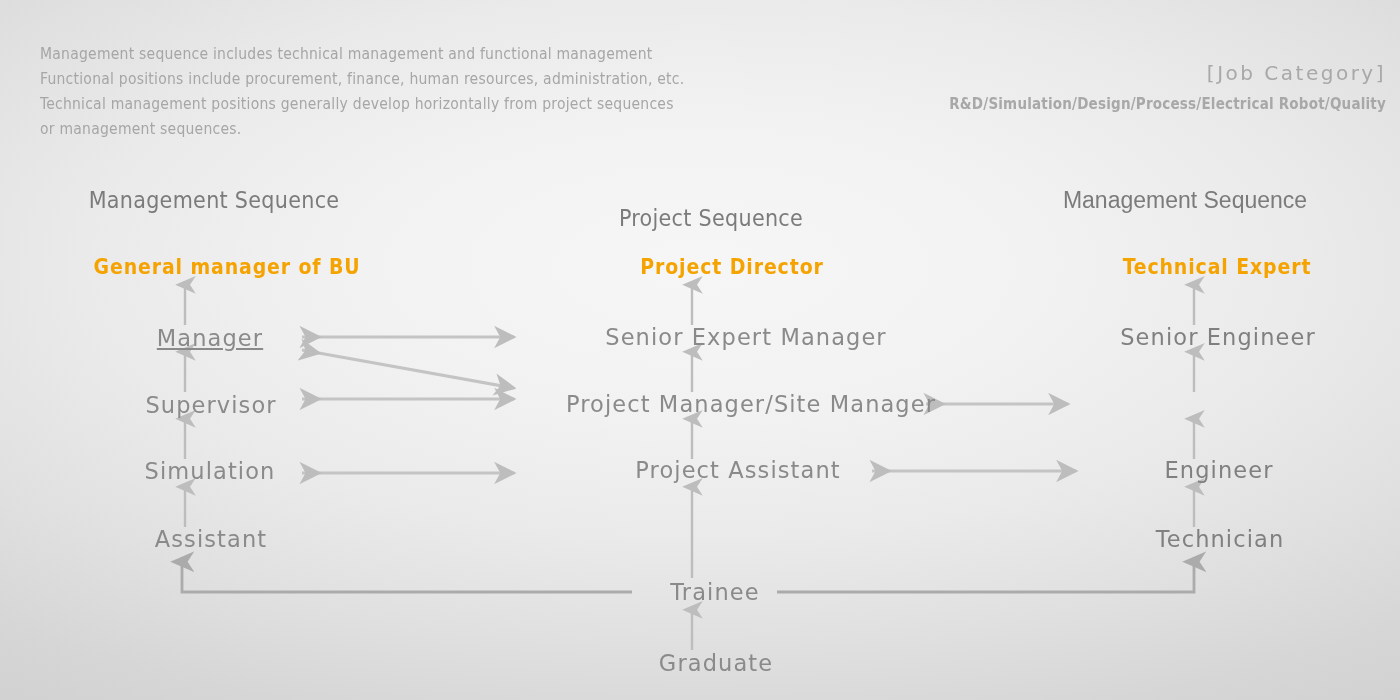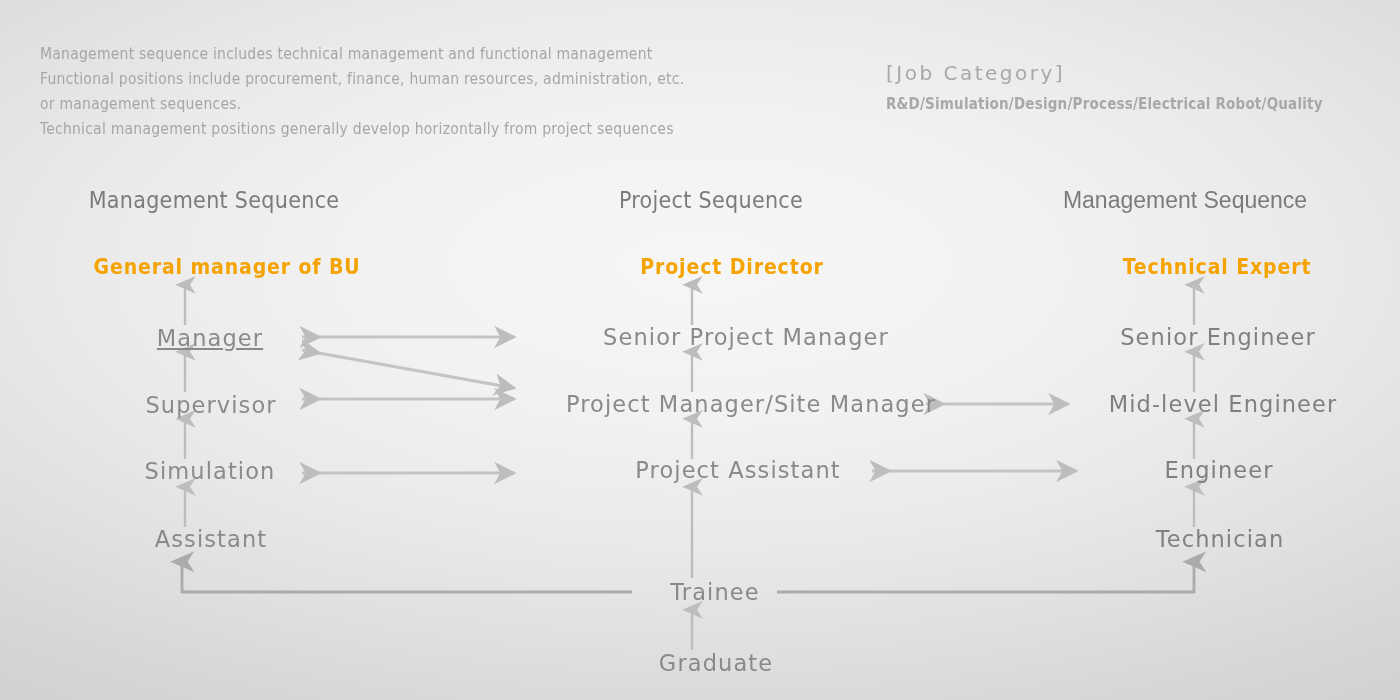--- a/index.html
+++ b/index.html
@@ -51,21 +51,21 @@
     white-space: nowrap;
   }
   .note div { white-space: nowrap; }
 
   
   .jobcat {
     position: absolute;
     right: 14px;
     top: 60px;
     width: 500px;
-    text-align: left;
+    text-align: right;
     color: #a8a8a8;
   }
   .jobcat-title {
     font-size: 20px;
     letter-spacing: 2.5px;
     line-height: 26px;
   }
   .jobcat-list {
     font-family: "DejaVu Sans Condensed", "DejaVu Sans", sans-serif;
     font-size: 15px;
@@ -173,45 +173,44 @@
 
     <g stroke="#ababab" stroke-width="2.8" fill="none">
       <path d="M632,592 L182,592 L182,562" marker-end="url(#ahUb)"></path>
       <path d="M777,592 L1194,592 L1194,562" marker-end="url(#ahUb)"></path>
     </g>
   </svg>
 
   <div class="note">
     <div>Management sequence includes technical management and functional management</div>
     <div>Functional positions include procurement, finance, human resources, administration, etc.</div>
+    <div>Technical management positions generally develop horizontally from project sequences</div>
     <div>or management sequences.</div>
-    <div>Technical management positions generally develop horizontally from project sequences</div>
   </div>
 
   <div class="jobcat">
     <div class="jobcat-title">[Job Category]</div>
     <div class="jobcat-list">R&amp;D/Simulation/Design/Process/Electrical Robot/Quality</div>
   </div>
 
   <div class="colhead cond" style="left:214px; top:182px;">Management Sequence</div>
-  <div class="colhead cond" style="left:711px; top:182px;">Project Sequence</div>
+  <div class="colhead cond" style="left:711px; top:200px;">Project Sequence</div>
   <div class="colhead wide" style="left:1185px; top:182px;">Management Sequence</div>
 
   <div class="node top" style="left:203px; top:267px;">General manager of BU</div>
   <div class="node" style="left:186px; top:338px;text-decoration:underline;">Manager</div>
   <div class="node" style="left:187px; top:405px;">Supervisor</div>
   <div class="node" style="left:186px; top:471px;">Simulation</div>
   <div class="node" style="left:187px; top:539px;">Assistant</div>
 
   <div class="node top" style="left:708px; top:267px;">Project Director</div>
-  <div class="node" style="left:722px; top:337px;">Senior Project Manager</div>
+  <div class="node" style="left:722px; top:337px;">Senior Expert Manager</div>
   <div class="node" style="left:727px; top:404px;">Project Manager/Site Manager</div>
   <div class="node" style="left:714px; top:470px;">Project Assistant</div>
   <div class="node" style="left:691px; top:592px;">Trainee</div>
   <div class="node" style="left:692px; top:663px;">Graduate</div>
 
   <div class="node top" style="left:1193px; top:267px;">Technical Expert</div>
   <div class="node wide" style="left:1194px; top:337px;">Senior Engineer</div>
-  <div class="node wide" style="left:1199px; top:404px;">Mid-level Engineer</div>
   <div class="node wide" style="left:1195px; top:470px;">Engineer</div>
   <div class="node wide" style="left:1196px; top:539px;">Technician</div>
 
 </div>
 
 </body></html>

